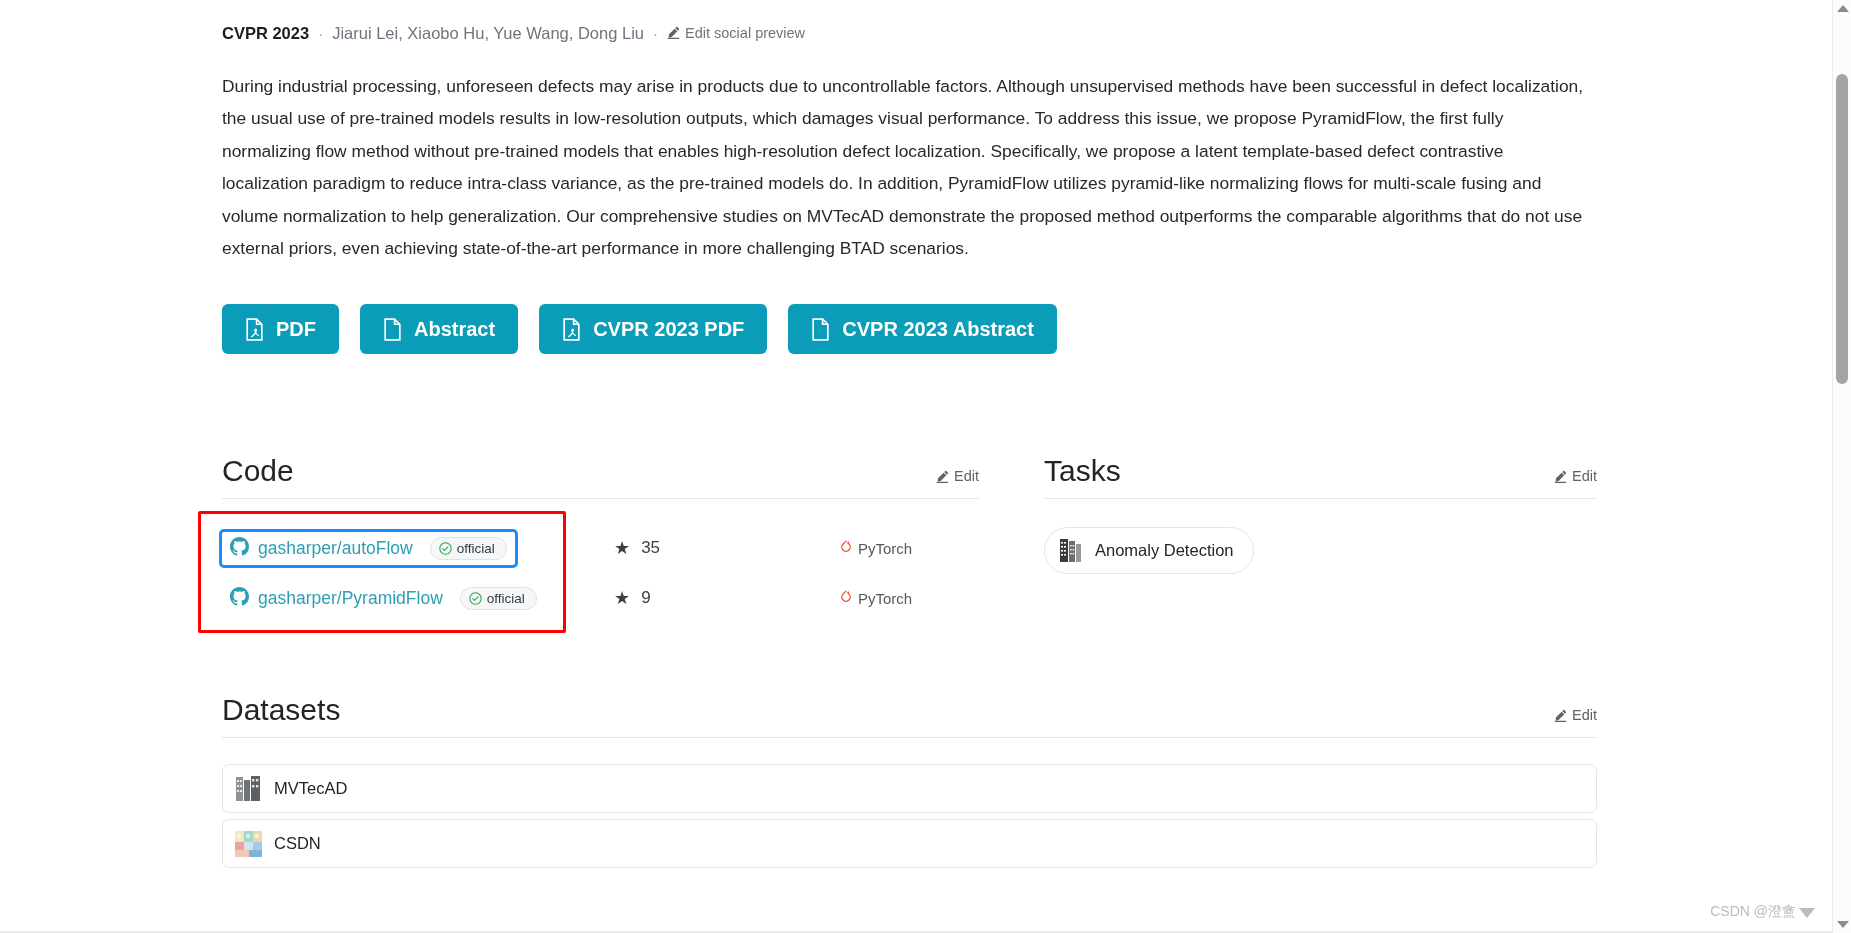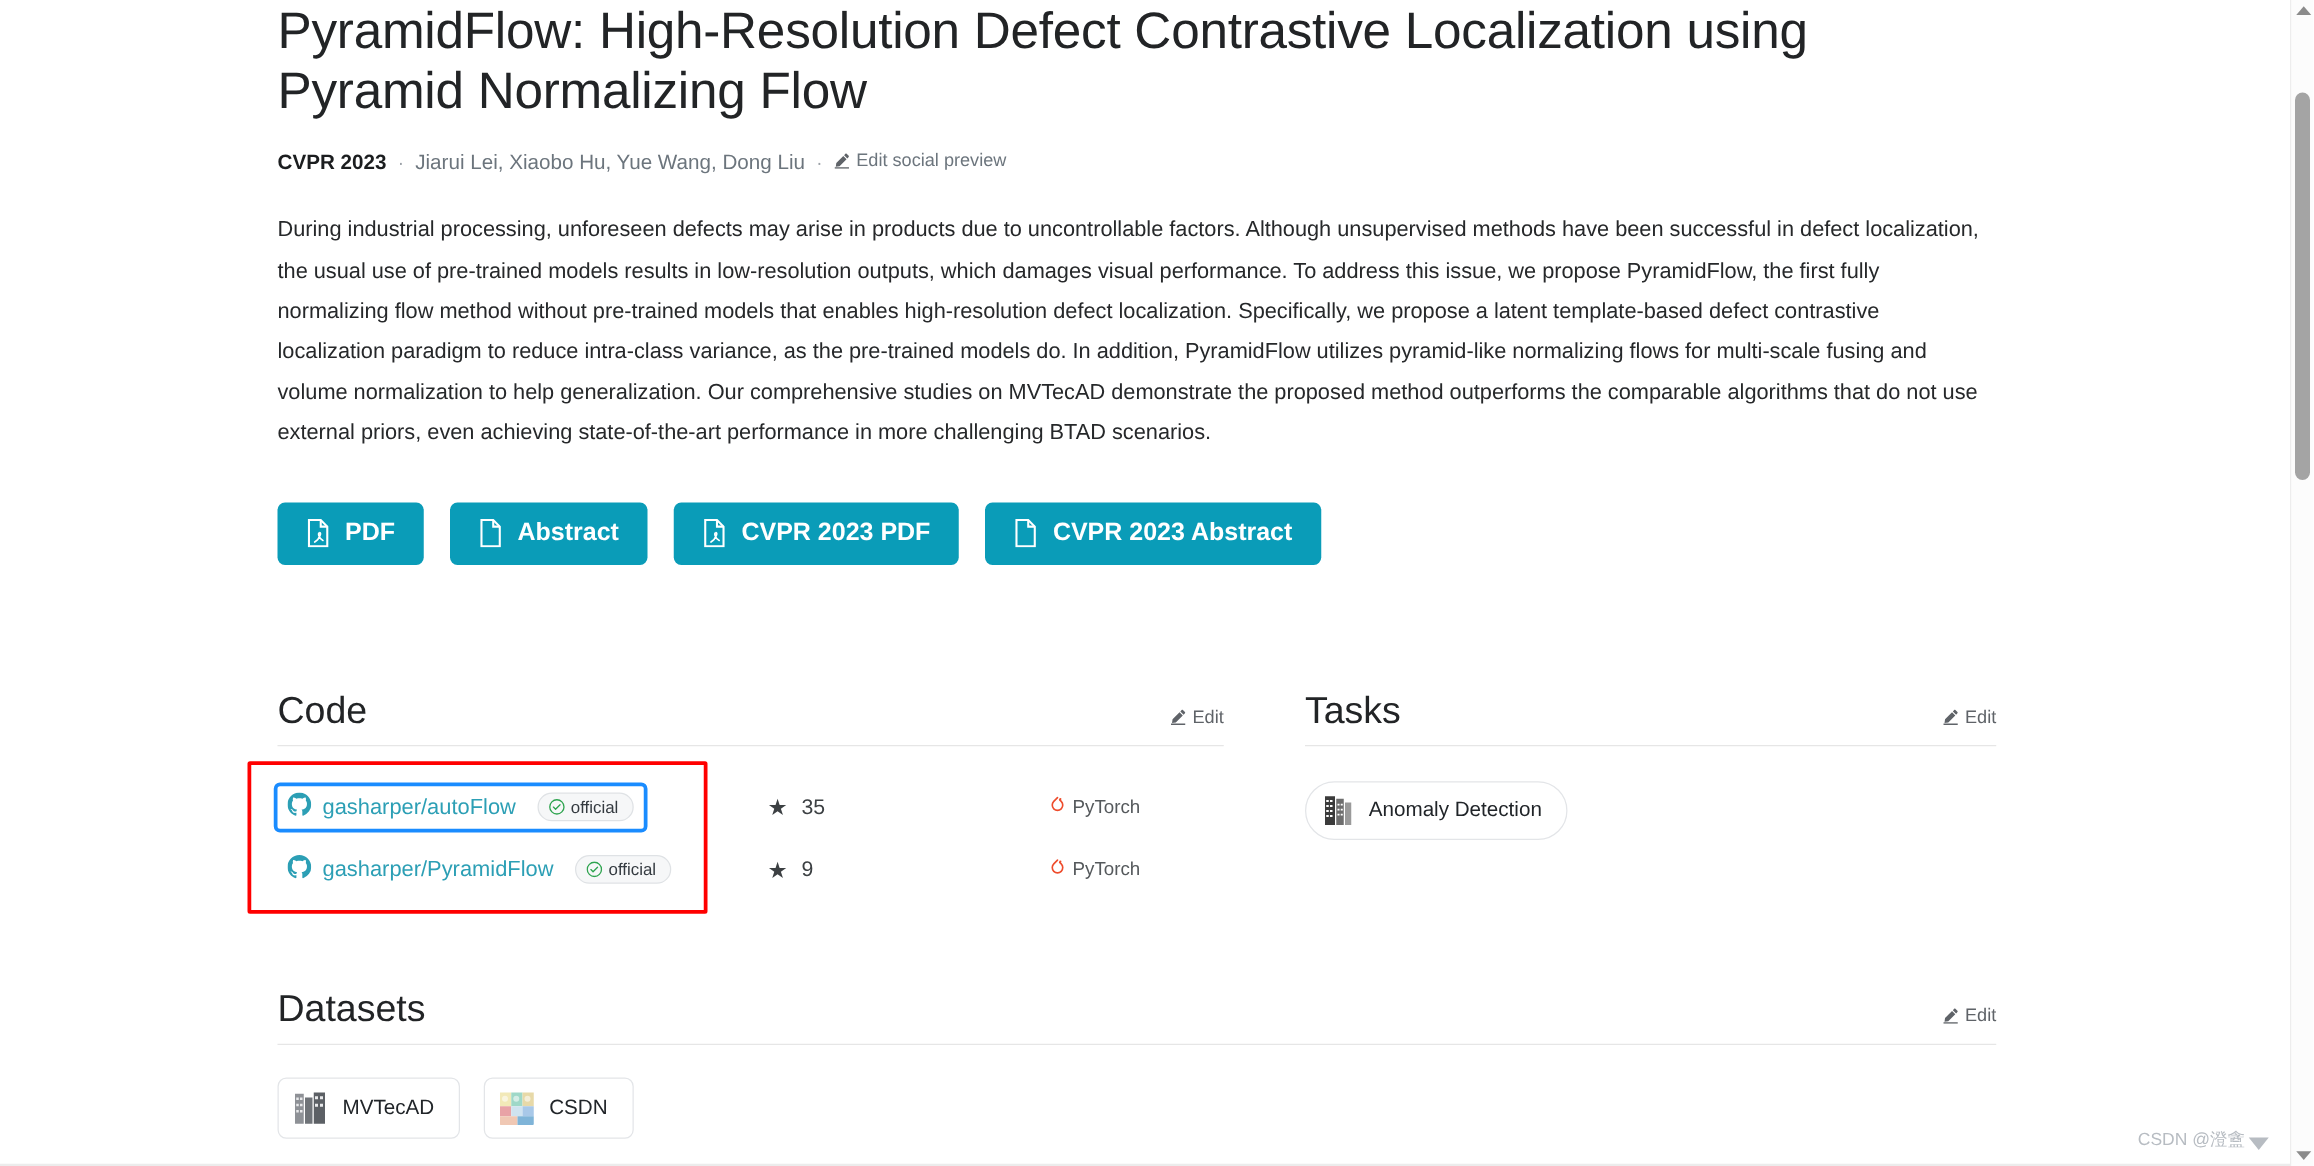--- a/index.html
+++ b/index.html
@@ -247,21 +247,22 @@
     border-radius: 4px;
     flex: 0 0 auto;
     overflow: hidden;
   }
 
   
   .datasets-sec { margin-top: 70px; width: 1375px; }
   .ds-chips {
     margin-top: 26px;
     display: flex;
-    gap: 19px;
+    gap: 6px;
+    flex-direction: column;
   }
   .ds-chip {
     display: inline-flex;
     align-items: center;
     gap: 11px;
     border: 1px solid #e3e5e8;
     border-radius: 7px;
     padding: 9px 20px 9px 11px;
     background: #fff;
     font-size: 16.5px;
@@ -305,21 +306,21 @@
   }
 
   
   .watermark {
     position: absolute;
     right: 36px;
     bottom: 12px;
     font-size: 14px;
     color: #b7bcc2;
     display: flex;
-    align-items: center;
+    align-items: flex-start;
     gap: 3px;
     user-select: none;
   }
   .wm-tri {
     width: 0; height: 0;
     border-left: 8px solid transparent;
     border-right: 8px solid transparent;
     border-top: 10px solid #b7bcc2;
     margin-top: 5px;
   }
@@ -332,21 +333,20 @@
     background: #ececec;
   }
 </style>
 </head>
 <body>
 
 <div id="viewport">
   <div class="page">
     <div class="content">
 
-      <h1 class="paper-title">PyramidFlow: High-Resolution Defect Contrastive Localization using Pyramid Normalizing Flow</h1>
 
       <div class="meta-line">
         <span class="venue">CVPR 2023</span>
         <span class="dot-sep">·</span>
         <span class="authors">Jiarui Lei, Xiaobo Hu, Yue Wang, Dong Liu</span>
         <span class="dot-sep">·</span>
         <a class="edit-social">
           <span class="pencil-sq">
             <svg width="13" height="13" viewBox="0 0 16 16" fill="#5f6368">
               <path d="M12.1 1.0c-.2 0-.4.1-.6.3L10.2 2.6l3.2 3.2 1.3-1.3c.3-.3.3-.9 0-1.2l-2-2c-.2-.2-.4-.3-.6-.3zM9.4 3.4L2.5 10.3 2 14l3.7-.5 6.9-6.9L9.4 3.4zM1 14.6V16h14v-1.4H1z"></path>

